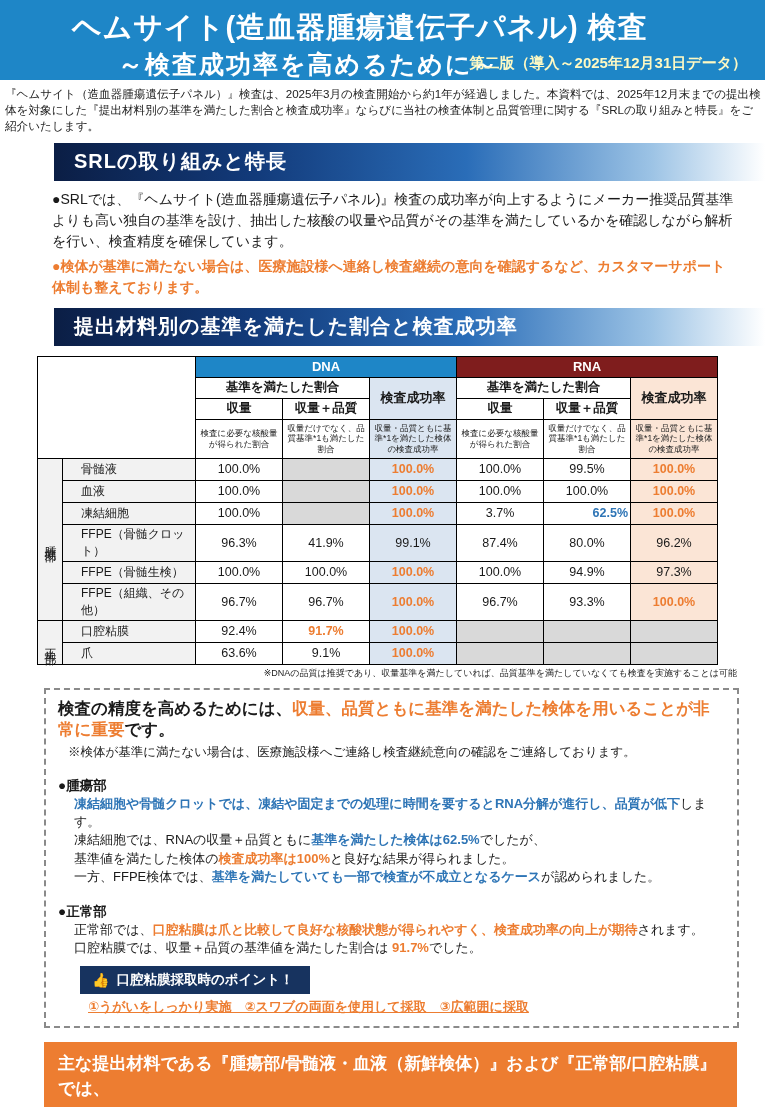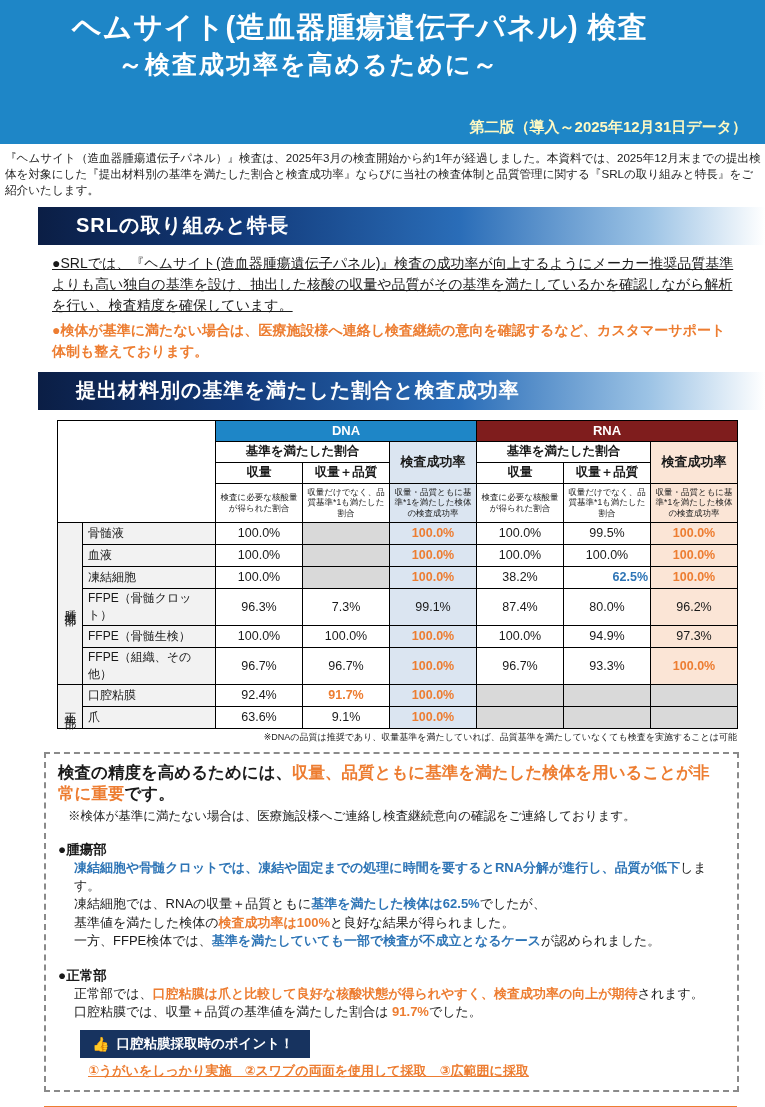--- a/index.html
+++ b/index.html
@@ -2,53 +2,52 @@
 <html><head>
 <meta charset="utf-8">
 <style>
   html,body{margin:0;padding:0;}
   body{
     width:765px;height:1107px;overflow:hidden;background:#fff;
     font-family:"Liberation Sans","DejaVu Sans",sans-serif;color:#1a1a1a;
     position:relative;
   }
   
-  .top-banner{height:144px;background:#1e86c7;position:relative;}
+  .top-banner{height:80px;background:#1e86c7;position:relative;}
   .top-banner .title{margin:0;padding:12px 0 0 72px;font-size:29px;line-height:1.1;font-weight:bold;color:#fff;letter-spacing:1px;}
   .top-banner .subtitle{margin:4px 16px 0 118px;font-size:25px;font-weight:bold;color:#fff;letter-spacing:2px;}
   .top-banner .edition{position:absolute;right:18px;bottom:7px;font-size:15px;font-weight:bold;color:#fef9c3;}
   
   .intro{margin:6px 4px 8px 5px;font-size:11.6px;line-height:1.4;color:#222;}
   
   .sec-banner{
-    margin-left:38px;height:38px;display:flex;align-items:center;
+    margin-left:54px;height:38px;display:flex;align-items:center;
     background:linear-gradient(90deg,#0b1e45 0%,#123a7a 28%,#2a6db8 58%,#9cc3e5 84%,#ffffff 100%);
-    padding-left:18px;
   }
   .sec-banner span{color:#fff;font-size:20px;font-weight:bold;padding-left:20px;letter-spacing:1px;}
   
   .bullets{margin:8px 28px 10px 52px;font-size:14px;line-height:1.5;}
-  .bullets .b1{color:#1a1a1a;margin-bottom:4px;text-decoration:underline;}
+  .bullets .b1{color:#1a1a1a;margin-bottom:4px;}
   .bullets .b2{color:#ed7d31;font-weight:bold;}
   
-  .main-table{border-collapse:collapse;margin:10px 0 0 57px;table-layout:fixed;}
+  .main-table{border-collapse:collapse;margin:10px 0 0 37px;table-layout:fixed;}
   .main-table td{border:1px solid #000;text-align:center;vertical-align:middle;padding:1px 2px;font-size:12.5px;}
   .main-table .c-grp{width:25px;} .main-table .c-mat{width:133px;}
   .main-table .c-v{width:87px;}
   .main-table .h-dna{background:#1e86c7;color:#fff;font-weight:bold;height:18px;font-size:13px;}
   .main-table .h-rna{background:#7f1d1d;color:#fff;font-weight:bold;height:18px;font-size:13px;}
   .main-table .h-lbl{font-weight:bold;height:18px;font-size:12.5px;}
   .main-table .h-succ-d{background:#dbe5f1;font-weight:bold;font-size:13px;}
   .main-table .h-succ-r{background:#fbe5d6;font-weight:bold;font-size:13px;}
   .main-table .desc{font-size:8.5px;line-height:1.25;height:36px;color:#222;font-weight:normal;}
   .main-table .desc.succ-d{background:#dbe5f1;}
   .main-table .desc.succ-r{background:#fbe5d6;}
   .main-table .corner{background:#fff;}
   .main-table .grp{background:#f2f2f2;writing-mode:vertical-rl;text-orientation:upright;letter-spacing:2px;font-size:12px;padding:2px 1px;}
-  .main-table .mat{background:#f2f2f2;text-align:left;padding-left:5px;font-size:12px;height:19px;}
+  .main-table .mat{background:#f2f2f2;text-align:left;padding-left:18px;font-size:12px;height:19px;}
   .main-table .gray{background:#d9d9d9;}
   .main-table .succ-d{background:#dbe5f1;}
   .main-table .succ-r{background:#fbe5d6;}
   .main-table .val-o{color:#ed7d31;font-weight:bold;}
   .main-table .val-b{color:#2e75b6;font-weight:bold;text-align:right;}
   .tbl-footnote{width:737px;text-align:right;font-size:9px;color:#222;margin-top:2px;}
   
   .dashed-box{margin:8px 0 0 44px;width:667px;border:2px dashed #8a8a8a;padding:8px 12px 10px 12px;}
   .dashed-box .box-title{font-size:16.5px;font-weight:bold;line-height:1.3;}
   .dashed-box .box-note{font-size:12.5px;margin:3px 0 6px 10px;font-family:Liberation Serif, serif;}
@@ -144,28 +143,28 @@
         <td class="succ-d val-o">100.0%</td>
         <td class="">100.0%</td>
         <td class="">100.0%</td>
         <td class="succ-r val-o">100.0%</td>
       </tr>
       <tr>
         <td class="mat">凍結細胞</td>
         <td class="">100.0%</td>
         <td class="gray"></td>
         <td class="succ-d val-o">100.0%</td>
-        <td class="">38.2%</td>
+        <td class="">3.7%</td>
         <td class="val-b">62.5%</td>
         <td class="succ-r val-o">100.0%</td>
       </tr>
       <tr>
         <td class="mat">FFPE（骨髄クロット）</td>
         <td class="">96.3%</td>
-        <td class="">7.3%</td>
+        <td class="">41.9%</td>
         <td class="succ-d">99.1%</td>
         <td class="">87.4%</td>
         <td class="">80.0%</td>
         <td class="succ-r">96.2%</td>
       </tr>
       <tr>
         <td class="mat">FFPE（骨髄生検）</td>
         <td class="">100.0%</td>
         <td class="">100.0%</td>
         <td class="succ-d val-o">100.0%</td>

